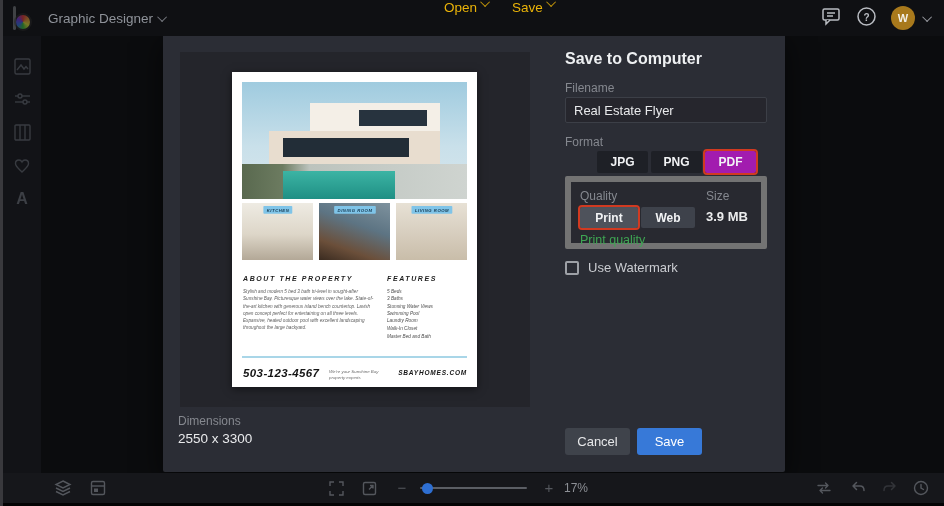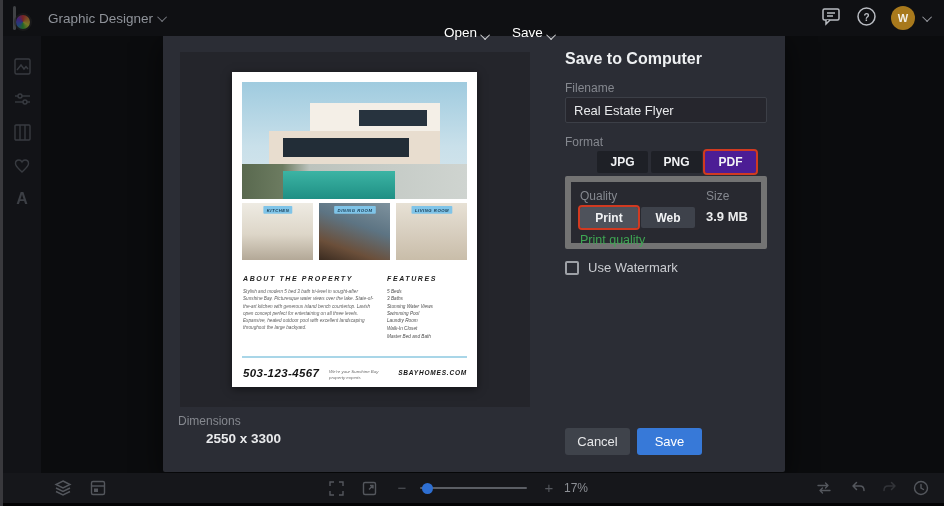--- a/index.html
+++ b/index.html
@@ -14,22 +14,22 @@
 
   
   .topbar { position:absolute; top:0; left:0; width:944px; height:36px; background:#0f1013; z-index:5; }
   .edge-strip { position:absolute; left:0; top:0; width:3px; height:506px; background:#39393d; z-index:9; }
   .logo { position:absolute; left:10px; top:5px; width:27px; height:27px; }
   .logo .stem { position:absolute; left:3px; top:1px; width:3px; height:24px; background:#6a6c70; border-radius:2px; opacity:.55; }
   .logo .wheel { position:absolute; left:4px; top:8px; width:18px; height:18px; border-radius:50%;
     background:conic-gradient(#c33,#c83,#cc3,#3a3,#36c,#63c,#c33); opacity:.55; border:2px solid #222; }
   .app-title { position:absolute; left:48px; top:0; height:36px; display:flex; align-items:center; gap:7px;
     color:#8f939a; font-size:13.5px; cursor:pointer; }
-  .menu-item { position:absolute; top:0; height:40px; display:flex; align-items:flex-end; gap:6px;
-    color:#ffffff; font-size:13.5px; cursor:pointer; }
+  .menu-item { position:absolute; top:0; height:40px; display:flex; align-items:flex-start; gap:6px;
+    color:#eab308; font-size:13.5px; cursor:pointer; }
   .chev { width:7px; height:7px; border-left:1.5px solid currentColor; border-bottom:1.5px solid currentColor;
     transform:rotate(-45deg) translateY(-2px); display:inline-block; opacity:.8; }
   .top-icons { position:absolute; right:12px; top:0; height:36px; display:flex; align-items:center; gap:14px; color:#b9bcc2; }
   .avatar { width:24px; height:24px; border-radius:50%; background:#a8791c; color:#f3f0e8; font-size:11px; font-weight:bold;
     display:flex; align-items:center; justify-content:center; }
 
   
   .sidebar { position:absolute; left:3px; top:36px; width:38px; height:437px; background:#121317; z-index:2; }
   .sidebar .tool { width:38px; height:33px; display:flex; align-items:center; justify-content:center; color:#3c3f45; cursor:pointer; }
   .sidebar svg { opacity:.9; }
@@ -43,21 +43,21 @@
   .slider-thumb { position:absolute; left:2px; top:-4.5px; width:11px; height:11px; border-radius:50%; background:#2e6fd2; }
   .zoom-readout { position:absolute; left:564px; top:8px; color:#8d9096; font-size:12px; }
   .bottom-black { position:absolute; left:0; top:503px; width:944px; height:3px; background:#030304; z-index:6; }
 
   
   .modal { position:absolute; left:163px; top:34px; width:622px; height:438px; background:#2b2d35;
     box-shadow:0 8px 30px rgba(0,0,0,.6); z-index:4; border-radius:2px; }
 
   .preview-box { position:absolute; left:17px; top:18px; width:350px; height:355px; background:#24252b;font-style:italic; }
   .dim-label { position:absolute; left:15px; top:380px; font-size:12px; color:#85888f; }
-  .dim-value { position:absolute; left:15px; top:397px; font-size:13.5px; font-weight:bold; color:#e9eaec;margin-left:28px; }
+  .dim-value { position:absolute; left:15px; top:397px; font-size:13.5px; font-weight:normal; color:#e9eaec; }
 
   
   .flyer { position:absolute; left:52px; top:20px; width:245px; height:315px; background:#ffffff;
     box-shadow:0 2px 8px rgba(0,0,0,.5); }
   .photo-main { position:absolute; left:10px; top:10px; width:225px; height:117px; overflow:hidden;
     background:linear-gradient(180deg,#9fcbdf 0%,#c9e0ea 55%,#d8e6ec 100%); }
   .pm-house1 { position:absolute; left:30%; top:18%; width:58%; height:30%; background:#f4efe7; box-shadow:0 1px 0 rgba(0,0,0,.15);}
   .pm-win1 { position:absolute; left:52%; top:24%; width:30%; height:14%; background:#27333e; }
   .pm-house2 { position:absolute; left:12%; top:42%; width:76%; height:28%; background:#e8ddcf; }
   .pm-win2 { position:absolute; left:18%; top:48%; width:56%; height:16%; background:#222d37; }
@@ -90,21 +90,21 @@
   
   .panel { position:absolute; left:402px; top:0; width:220px; height:438px; }
   .panel-title { position:absolute; left:0; top:16px; font-size:16px; font-weight:600; color:#eef0f2; }
   .field-label { position:absolute; font-size:12px; color:#85888f; }
   .filename-input { position:absolute; left:0; top:63px; width:202px; height:26px; background:#26262d;
     border:1px solid #3c3f47; border-radius:2px; color:#e8e9eb; font-size:13px; padding:8px 8px;
     font-family:"Liberation Sans",sans-serif; }
   .format-row { position:absolute; left:0; top:117px; width:191px; display:flex; gap:3px;padding-left:32px; }
   .fmt-btn { flex:1; height:22px; background:#1e2026; border:none; border-radius:2px; color:#f2f3f5;
     font-size:12px; font-weight:600; font-family:"Liberation Sans",sans-serif; cursor:pointer; }
-  .fmt-btn.selected { background:#4c1d95; }
+  .fmt-btn.selected { background:#a21caf; }
   .annotated { outline:2.5px solid #d13a21; outline-offset:-.5px; }
   .quality-panel { position:absolute; left:0; top:142px; width:202px; height:73px; background:#282930;
     border:6px solid #737373; border-radius:2px; }
   .q-label { position:absolute; left:9px; top:7px; font-size:12px; color:#85888f; }
   .s-label { position:absolute; left:135px; top:7px; font-size:12px; color:#85888f; }
   .q-btn { position:absolute; top:25px; height:21px; border:none; border-radius:2px; color:#f2f3f5;
     font-size:12px; font-weight:600; font-family:"Liberation Sans",sans-serif; cursor:pointer; }
   .q-print { left:9px; width:58px; background:#4e525b; }
   .q-web { left:70px; width:54px; background:#3e424b; }
   .size-value { position:absolute; left:135px; top:27px; font-size:13px; font-weight:bold; color:#ecedee; }

